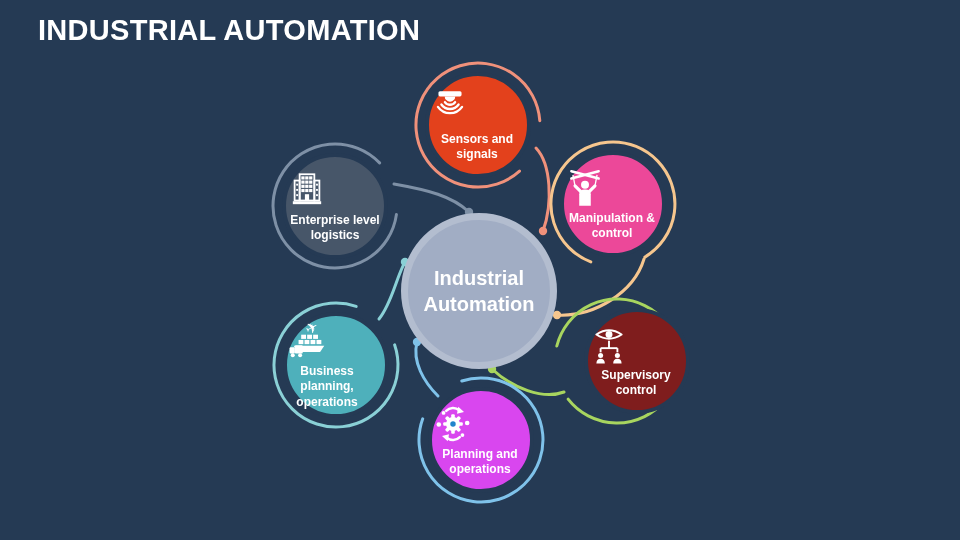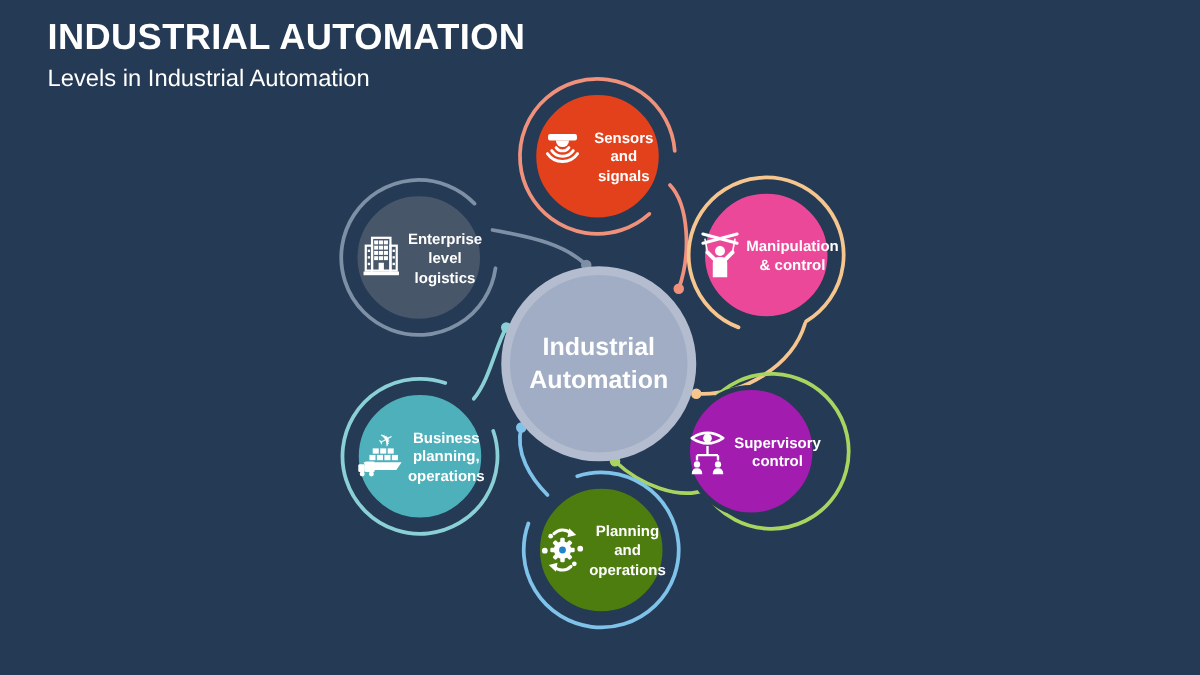--- a/index.html
+++ b/index.html
@@ -9,42 +9,41 @@
     background:#253A54;
   }
   .titles{position:absolute;left:38px;top:14px;color:#fff;}
   .slide-title{margin:0;font-size:29px;font-weight:800;letter-spacing:.3px;line-height:1.15;}
   .slide-subtitle{margin:6px 0 0 0;font-size:19px;font-weight:500;line-height:1.2;}
   #diagram{position:absolute;left:0;top:0;width:960px;height:540px;}
   #diagram svg.layer{position:absolute;left:0;top:0;}
   .node{
     position:absolute;width:98px;height:98px;border-radius:50%;
     border:4px solid #253A54;
-    display:flex;flex-direction:row;align-items:center;justify-content:center;
+    display:flex;flex-direction:column;justify-content:center;
     text-align:center;z-index:2;
   }
   .node-label{
     color:#fff;font-size:12px;font-weight:700;line-height:1.26;
     max-width:96px;margin-top:2px;
   }
   .node .icon{flex:0 0 auto;}
   .center-node{
     position:absolute;width:142px;height:142px;border-radius:50%;
     border:7px solid #B3BDCF;background:#A1ADC4;
     display:flex;align-items:center;justify-content:center;text-align:center;
     z-index:3;
   }
   .center-label{color:#fff;font-size:20px;font-weight:700;line-height:1.3;max-width:126px;}
 </style>
 </head>
 <body style="background: rgb(37, 58, 84);">
 
 <div class="titles">
   <h1 class="slide-title">INDUSTRIAL AUTOMATION</h1>
-  <h2 class="slide-subtitle">Levels in Industrial Automation</h2>
 </div>
 
 <div id="diagram">
   <div id="svg-holder">
       <svg class="layer" width="960" height="540" viewBox="0 0 960 540" xmlns="http://www.w3.org/2000/svg">
         <path d="M 519.5 171.1 A 62 62 0 1 1 539.8 120.7" stroke="#F0917B" stroke-width="3" fill="none" stroke-linecap="round"></path>
         <path d="M 536 148 C 551 164 553 203 543 231" stroke="#F0917B" stroke-width="3" fill="none" stroke-linecap="round"></path>
         <circle cx="543" cy="231" r="4.2" fill="#F0917B"></circle>
         <path d="M 590.8 261.9 A 62 62 0 1 1 644.9 257.1" stroke="#F6C68E" stroke-width="3" fill="none" stroke-linecap="round"></path>
         <path d="M 644 259 C 634 292 595 317 557 315" stroke="#F6C68E" stroke-width="3" fill="none" stroke-linecap="round"></path>
@@ -88,38 +87,38 @@
           </g>
           <circle cx="0" cy="-3" r="3.8" fill="#fff"></circle>
           <path d="M -5.5 17 L -5.5 6 Q -5.5 1.5 0 1.5 Q 5.5 1.5 5.5 6 L 5.5 17 Z" fill="#fff"></path>
           <g stroke="#fff" stroke-width="3" stroke-linecap="round">
             <line x1="-3.5" y1="4" x2="-9.5" y2="-2"></line>
             <line x1="3.5" y1="4" x2="9.5" y2="-2"></line>
           </g>
         </svg>
         <div class="node-label">Manipulation &amp; control</div>
       </div>
-      <div class="node" style="left:548px;top:308px;background:#a21caf;border-color:#253A54;">
+      <div class="node" style="left:584px;top:308px;background:#7f1d1d;border-color:#253A54;">
         <svg class="icon" width="42" height="42" viewBox="-20 -20 40 40" xmlns="http://www.w3.org/2000/svg">
           <path d="M -12 -10 Q 0 -18 12 -10 Q 0 -2 -12 -10 Z" stroke="#fff" stroke-width="2" fill="none" stroke-linejoin="round"></path>
           <circle cx="0" cy="-10" r="3.3" fill="#fff"></circle>
           <g stroke="#fff" stroke-width="1.8" fill="none">
             <line x1="0" y1="-4" x2="0" y2="3"></line>
             <line x1="-8" y1="3" x2="8" y2="3"></line>
             <line x1="-8" y1="3" x2="-8" y2="7"></line>
             <line x1="8" y1="3" x2="8" y2="7"></line>
           </g>
           <circle cx="-8" cy="10" r="2.4" fill="#fff"></circle>
           <path d="M -12 17.5 Q -12 13 -8 13 Q -4 13 -4 17.5 Z" fill="#fff"></path>
           <circle cx="8" cy="10" r="2.4" fill="#fff"></circle>
           <path d="M 4 17.5 Q 4 13 8 13 Q 12 13 12 17.5 Z" fill="#fff"></path>
         </svg>
         <div class="node-label">Supervisory control</div>
       </div>
-      <div class="node" style="left:428px;top:387px;background:#4d7c0f;border-color:#253A54;">
+      <div class="node" style="left:428px;top:387px;background:#d946ef;border-color:#253A54;">
         <svg class="icon" width="42" height="42" viewBox="-20 -20 40 40" xmlns="http://www.w3.org/2000/svg">
           <g>
             <rect x="-1.7" y="-9.3" width="3.4" height="4.4" rx="1" transform="rotate(0)" fill="#fff"></rect>
             <rect x="-1.7" y="-9.3" width="3.4" height="4.4" rx="1" transform="rotate(45)" fill="#fff"></rect>
             <rect x="-1.7" y="-9.3" width="3.4" height="4.4" rx="1" transform="rotate(90)" fill="#fff"></rect>
             <rect x="-1.7" y="-9.3" width="3.4" height="4.4" rx="1" transform="rotate(135)" fill="#fff"></rect>
             <rect x="-1.7" y="-9.3" width="3.4" height="4.4" rx="1" transform="rotate(180)" fill="#fff"></rect>
             <rect x="-1.7" y="-9.3" width="3.4" height="4.4" rx="1" transform="rotate(225)" fill="#fff"></rect>
             <rect x="-1.7" y="-9.3" width="3.4" height="4.4" rx="1" transform="rotate(270)" fill="#fff"></rect>
             <rect x="-1.7" y="-9.3" width="3.4" height="4.4" rx="1" transform="rotate(315)" fill="#fff"></rect>

